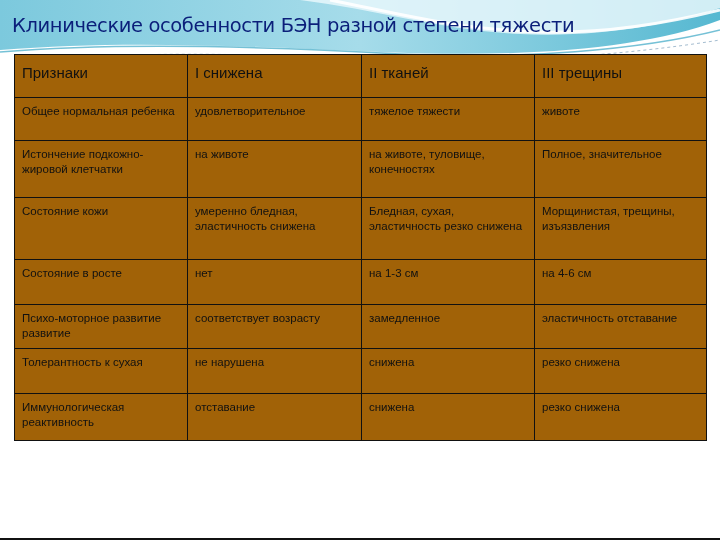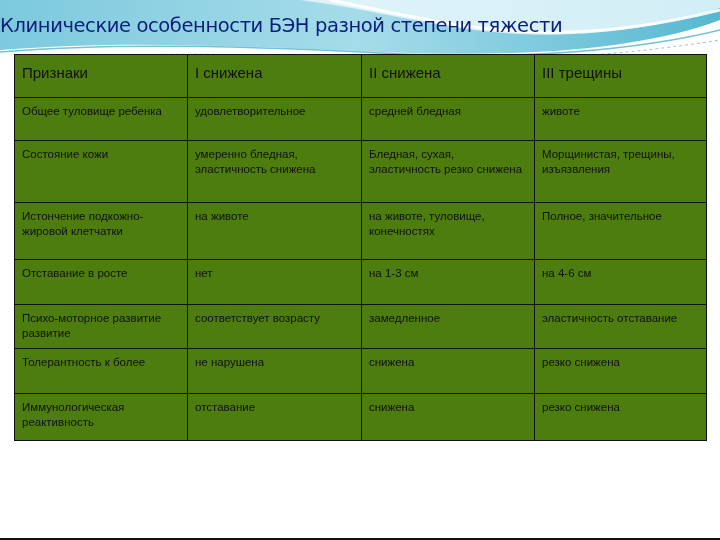--- a/index.html
+++ b/index.html
@@ -3,30 +3,30 @@
 <meta charset="utf-8">
 <style>
   html, body { margin:0; padding:0; }
   body {
     width:720px; height:540px; position:relative; overflow:hidden;
     background:#ffffff;
     font-family:"Liberation Sans", sans-serif;
   }
   .bg { position:absolute; left:0; top:0; width:720px; height:540px; }
   .title {
-    position:absolute; left:0; top:14px;
+    position:absolute; left:12px; top:14px;
     font-family:"DejaVu Sans", sans-serif;
     font-size:19.5px; color:#0b1f7a; letter-spacing:-0.4px;
     white-space:nowrap;
   }
   table.grid {
     position:absolute; left:14px; top:54px;
     border-collapse:collapse;
     table-layout:fixed;
-    background:#4d7c0f;
+    background:#a16207;
     padding-left:9px;
   }
   table.grid td {
     border:1px solid #111;
     vertical-align:top;
     padding:6px 7px 4px 7px;
     font-size:11.5px; line-height:15px; color:#111;
     overflow:hidden;
   }
   table.grid tr.head td {
@@ -60,55 +60,55 @@
   <colgroup>
     <col style="width:173px">
       <col style="width:174px">
       <col style="width:173px">
       <col style="width:172px">
   </colgroup>
   <tbody>
       <tr class="head" style="height:43px">
     <td>Признаки</td>
     <td>I снижена</td>
-    <td>II снижена</td>
+    <td>II тканей</td>
     <td>III трещины</td>
   </tr>
   <tr style="height:43px">
-    <td>Общее туловище ребенка</td>
+    <td>Общее нормальная ребенка</td>
     <td>удовлетворительное</td>
-    <td>средней бледная</td>
+    <td>тяжелое тяжести</td>
     <td>животе</td>
+  </tr>
+  <tr style="height:57px">
+    <td>Истончение подкожно-жировой клетчатки</td>
+    <td>на животе</td>
+    <td>на животе, туловище, конечностях</td>
+    <td>Полное, значительное</td>
   </tr>
   <tr style="height:62px">
     <td>Состояние кожи</td>
     <td>умеренно бледная, эластичность снижена</td>
     <td>Бледная, сухая, эластичность резко снижена</td>
     <td>Морщинистая, трещины, изъязвления</td>
   </tr>
-  <tr style="height:57px">
-    <td>Истончение подкожно-жировой клетчатки</td>
-    <td>на животе</td>
-    <td>на животе, туловище, конечностях</td>
-    <td>Полное, значительное</td>
-  </tr>
   <tr style="height:45px">
-    <td>Отставание в росте</td>
+    <td>Состояние в росте</td>
     <td>нет</td>
     <td>на 1-3 см</td>
     <td>на 4-6 см</td>
   </tr>
   <tr style="height:44px">
     <td>Психо-моторное развитие развитие</td>
     <td>соответствует возрасту</td>
     <td>замедленное</td>
     <td>эластичность отставание</td>
   </tr>
   <tr style="height:45px">
-    <td>Толерантность к более</td>
+    <td>Толерантность к сухая</td>
     <td>не нарушена</td>
     <td>снижена</td>
     <td>резко снижена</td>
   </tr>
   <tr style="height:47px">
     <td>Иммунологическая реактивность</td>
     <td>отставание</td>
     <td>снижена</td>
     <td>резко снижена</td>
   </tr>

